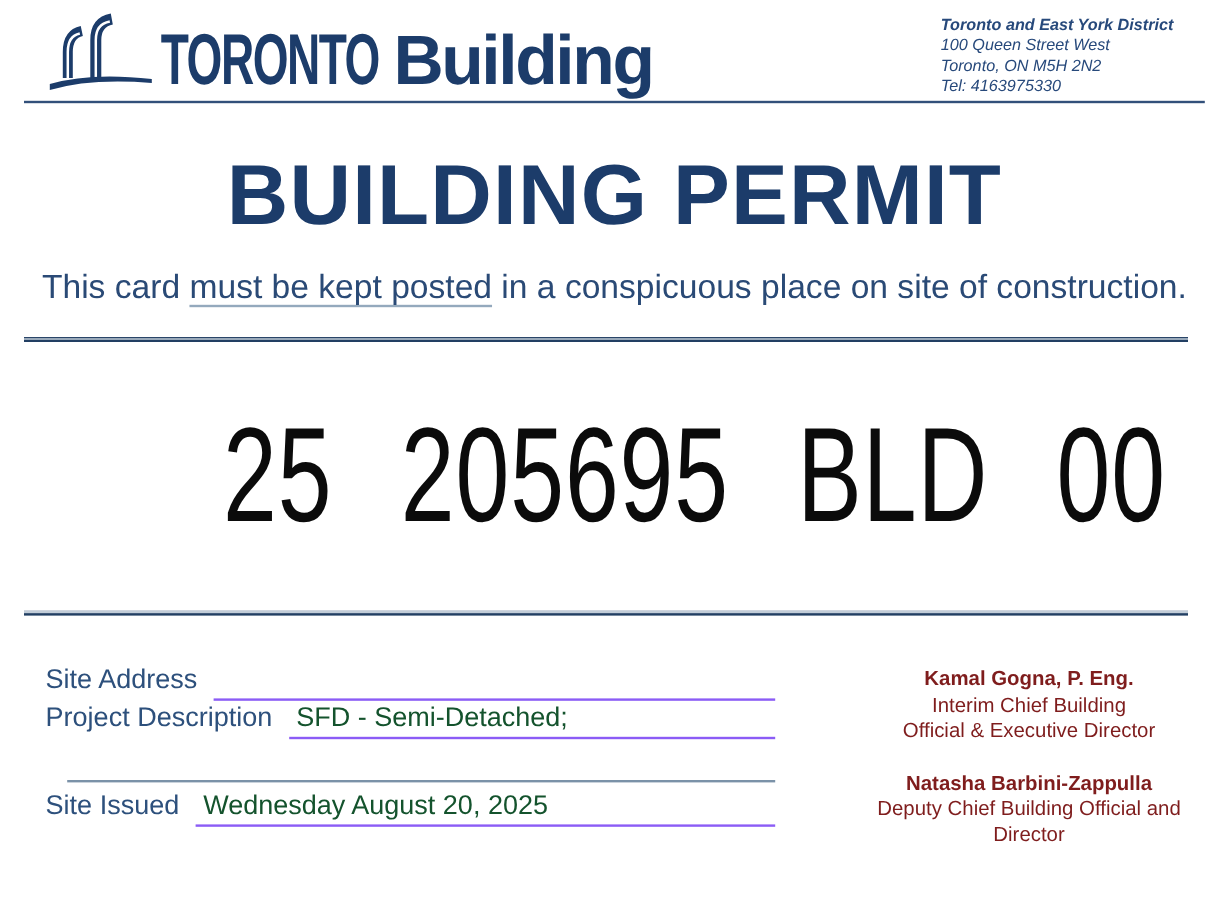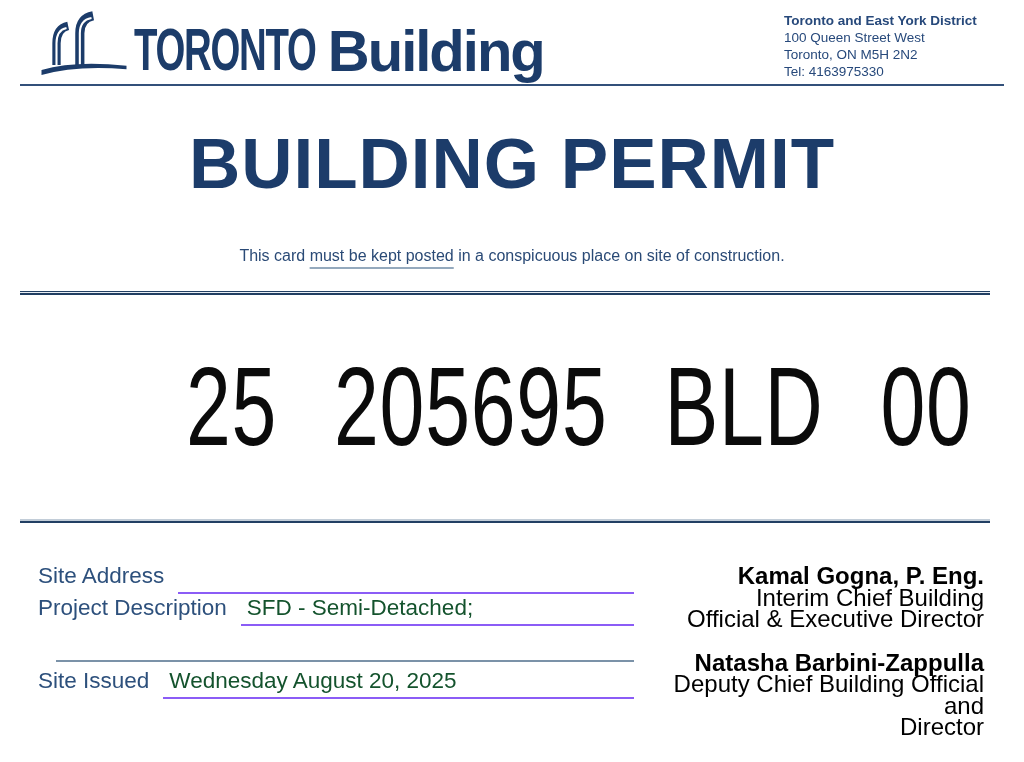--- a/index.html
+++ b/index.html
@@ -43,43 +43,44 @@
     line-height: 1;
     margin-left: 8px;
   }
   .district {
     text-align: left;
     font-size: 13.5px;
     line-height: 17px;
     color: #27497b;
     padding-top: 2px;
     width: 200px;
+    font-style: italic;
   }
   .district .bold { font-weight: 700; }
   .header-rule {
     border: 0;
     border-top: 2px solid #32507a;
     margin: 0 20px 0 20px;
   }
 
   
   .page-title {
     margin-top: 42px;
     text-align: center;
     font-size: 71px;
     font-weight: 700;
     letter-spacing: 1px;
     line-height: 1.0;
     color: #1c3c6a;
     white-space: nowrap;
   }
   .notice {
-    margin-top: 48px;
-    text-align: center;
-    font-size: 16px;
+    margin-top: 24px;
+    text-align: center;
+    font-size: 28px;
     color: #2a4a76;
   }
   .notice .underlined {
     text-decoration: underline;
     text-decoration-color: #94a9bd;
     text-decoration-thickness: 1.5px;
     text-underline-offset: 6px;
   }
 
   
@@ -140,24 +141,24 @@
     min-height: 31px;
     padding: 0 0 1px 6px;
     white-space: nowrap;
   }
   .blank-line-row { margin: 8px 0 6px 18px; }
   .blank-line {
     border-bottom: 2px solid #7b92a8;
     height: 28px;
   }
   .officials {
-    text-align: right;
-    font-size: 24px;
+    text-align: center;
+    font-size: 17px;
     line-height: 21.5px;
-    color: #000000;
+    color: #7f1d1d;
     padding-top: 2px;
   }
   .official-name { font-weight: 700; }
   .official-entry + .official-entry { margin-top: 22px; }
 </style>
 </head>
 <body>
 
 <div class="page">
 

